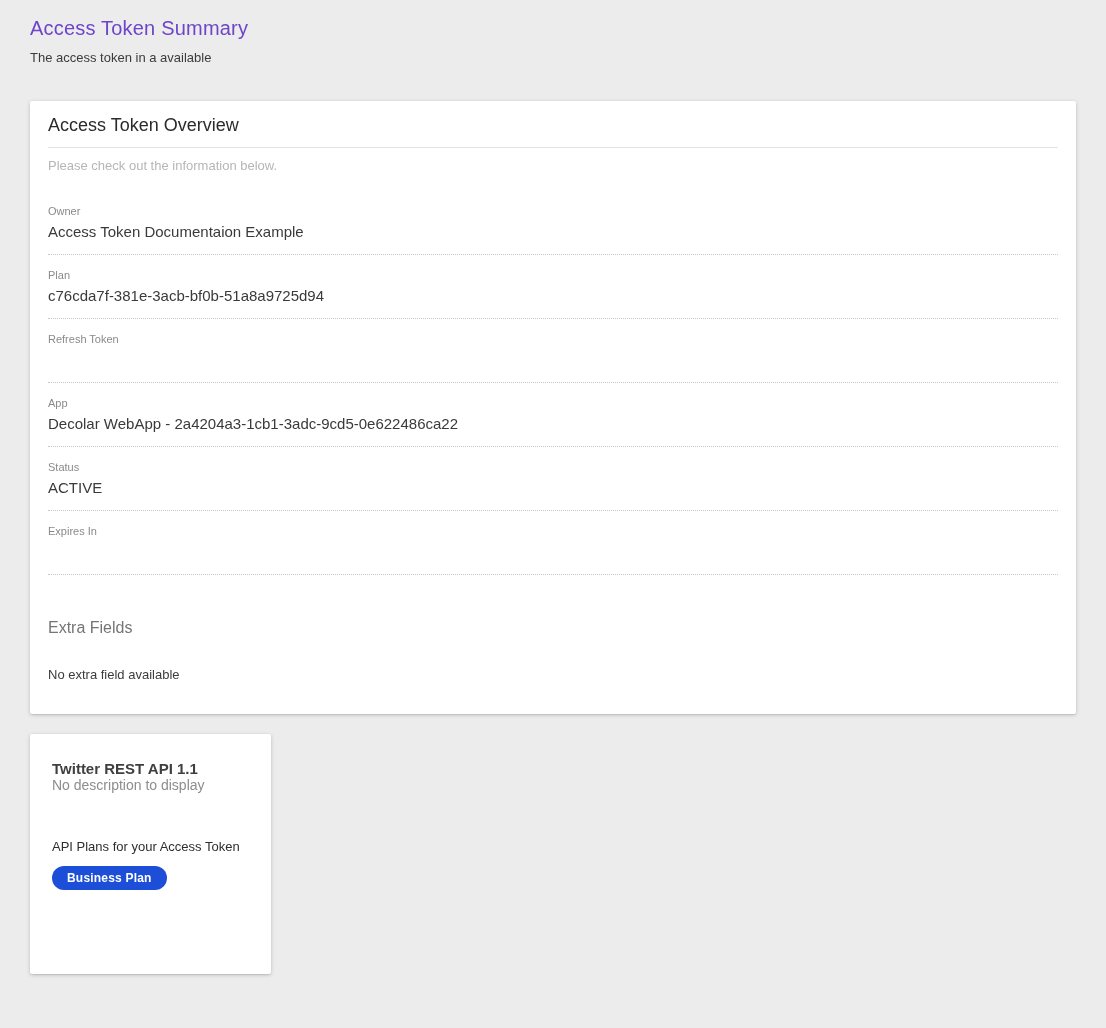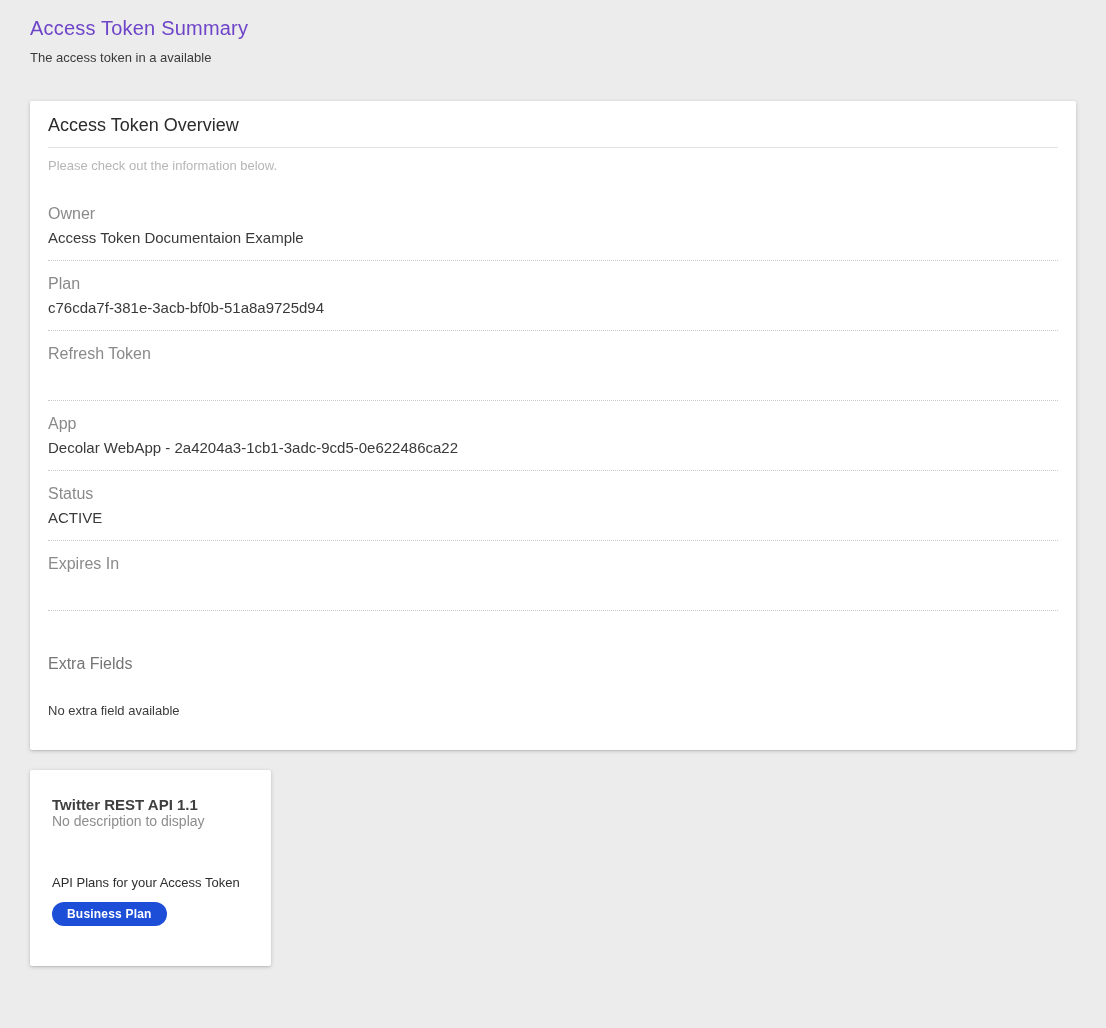--- a/index.html
+++ b/index.html
@@ -24,27 +24,27 @@
     box-shadow: 0 1px 4px rgba(0,0,0,.18), 0 1px 1px rgba(0,0,0,.08);
   }
   .overview-card { margin: 36px 30px 0 30px; padding: 14px 18px 32px 18px; }
   .overview-title {
     font-size: 18px; font-weight: 400; color: #2b2b2b;
     padding-bottom: 11px; border-bottom: 1px solid #e3e3e3;
   }
   .overview-subtitle { margin-top: 10px; font-size: 13px; color: #b6b6b6; }
   .fields { margin-top: 18px; }
   .field-row { padding: 14px 0 12px 0; border-bottom: 1px dotted #c9c9c9; }
-  .field-label { font-size: 16px; color: #8a8a8a; margin-bottom: 5px; }
+  .field-label { font-size: 11px; color: #8a8a8a; margin-bottom: 5px; }
   .field-value { font-size: 15px; color: #3a3a3a; min-height: 20px; line-height: 20px; }
   .extra-fields-title { margin-top: 44px; font-size: 16px; font-weight: 400; color: #757575; }
   .extra-fields-empty { margin-top: 30px; font-size: 13px; color: #3b3b3b; }
   
   .api-card {
-    width: 241px; height: 196px;
+    width: 241px; height: 240px;
     margin: 20px 0 0 30px; padding: 26px 22px 0 22px;
   }
   .api-title { font-size: 15px; font-weight: 700; color: #3f3f3f; }
   .api-desc { margin-top: 0; font-size: 14px; color: #8d8d8d; }
   .api-plans-label { margin-top: 46px; font-size: 13px; color: #2e2e2e; }
   .plan-badge {
     display: inline-block; margin-top: 12px;
     background: #1d4ed8; color: #ffffff;
     font-size: 12px; font-weight: 700;
     padding: 5px 15px; border-radius: 13px; letter-spacing: .2px;

